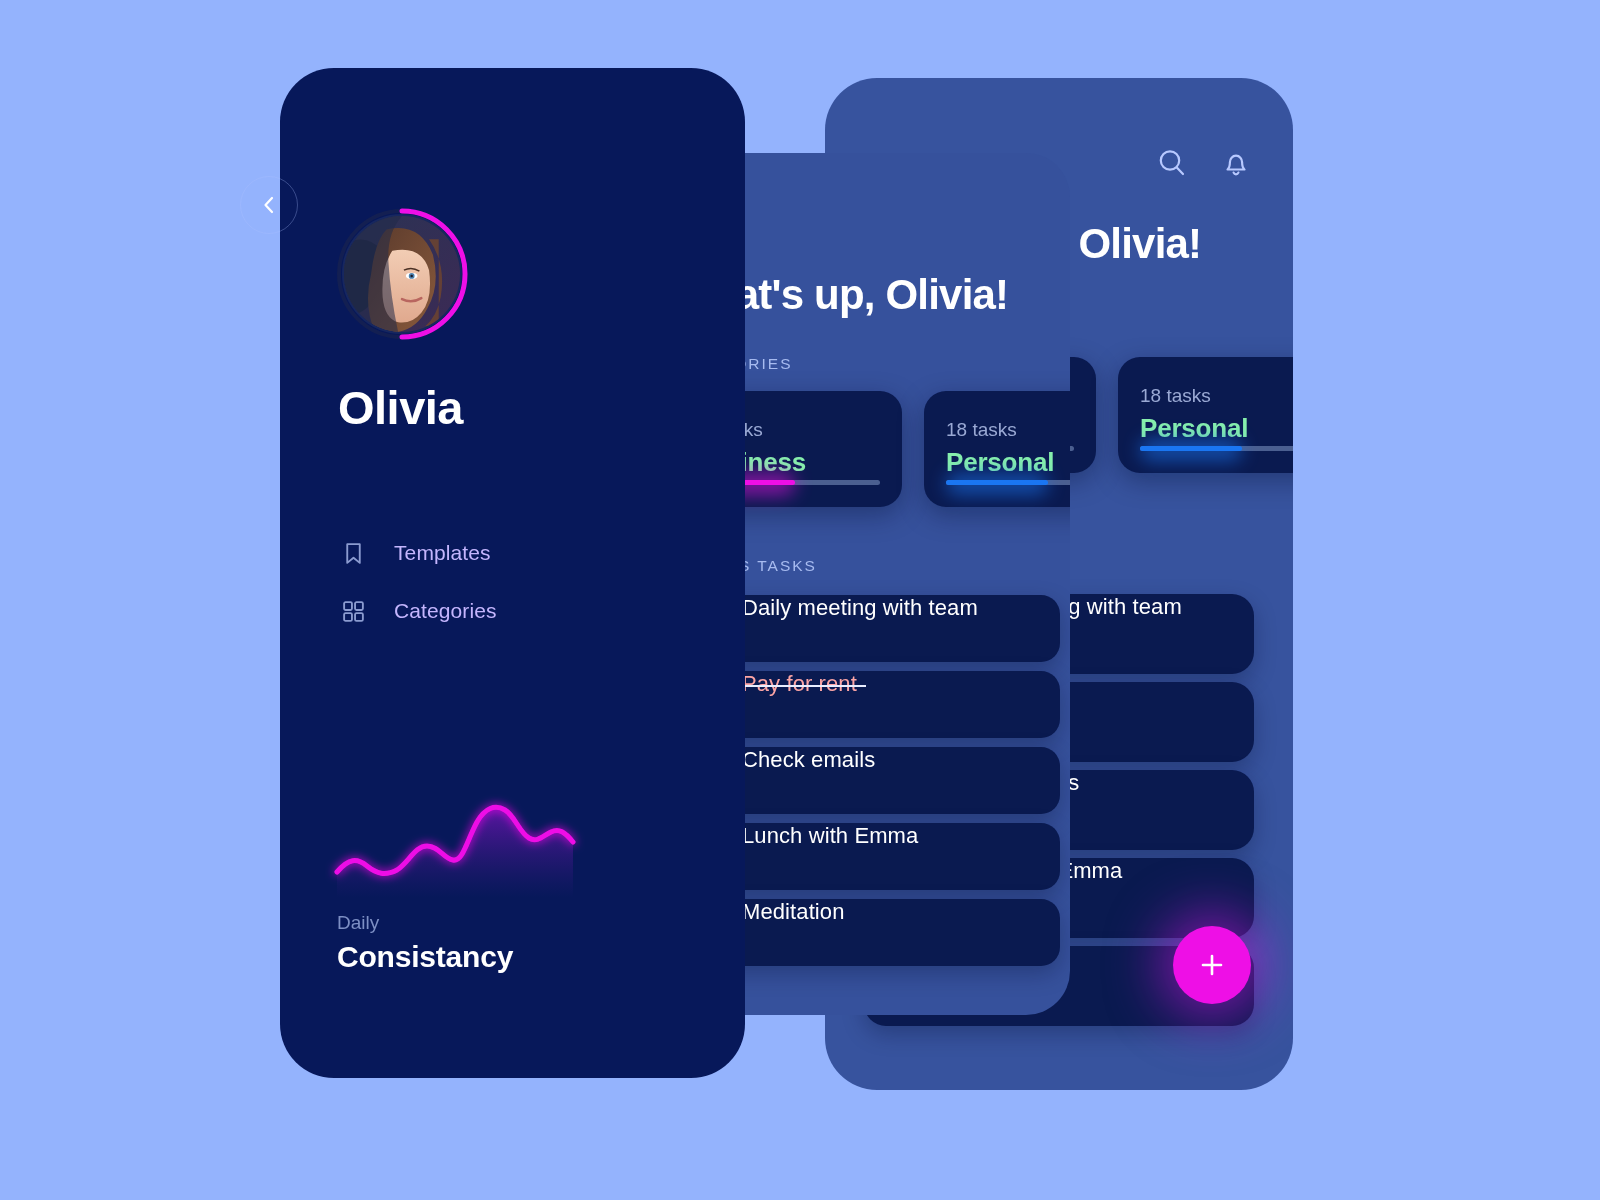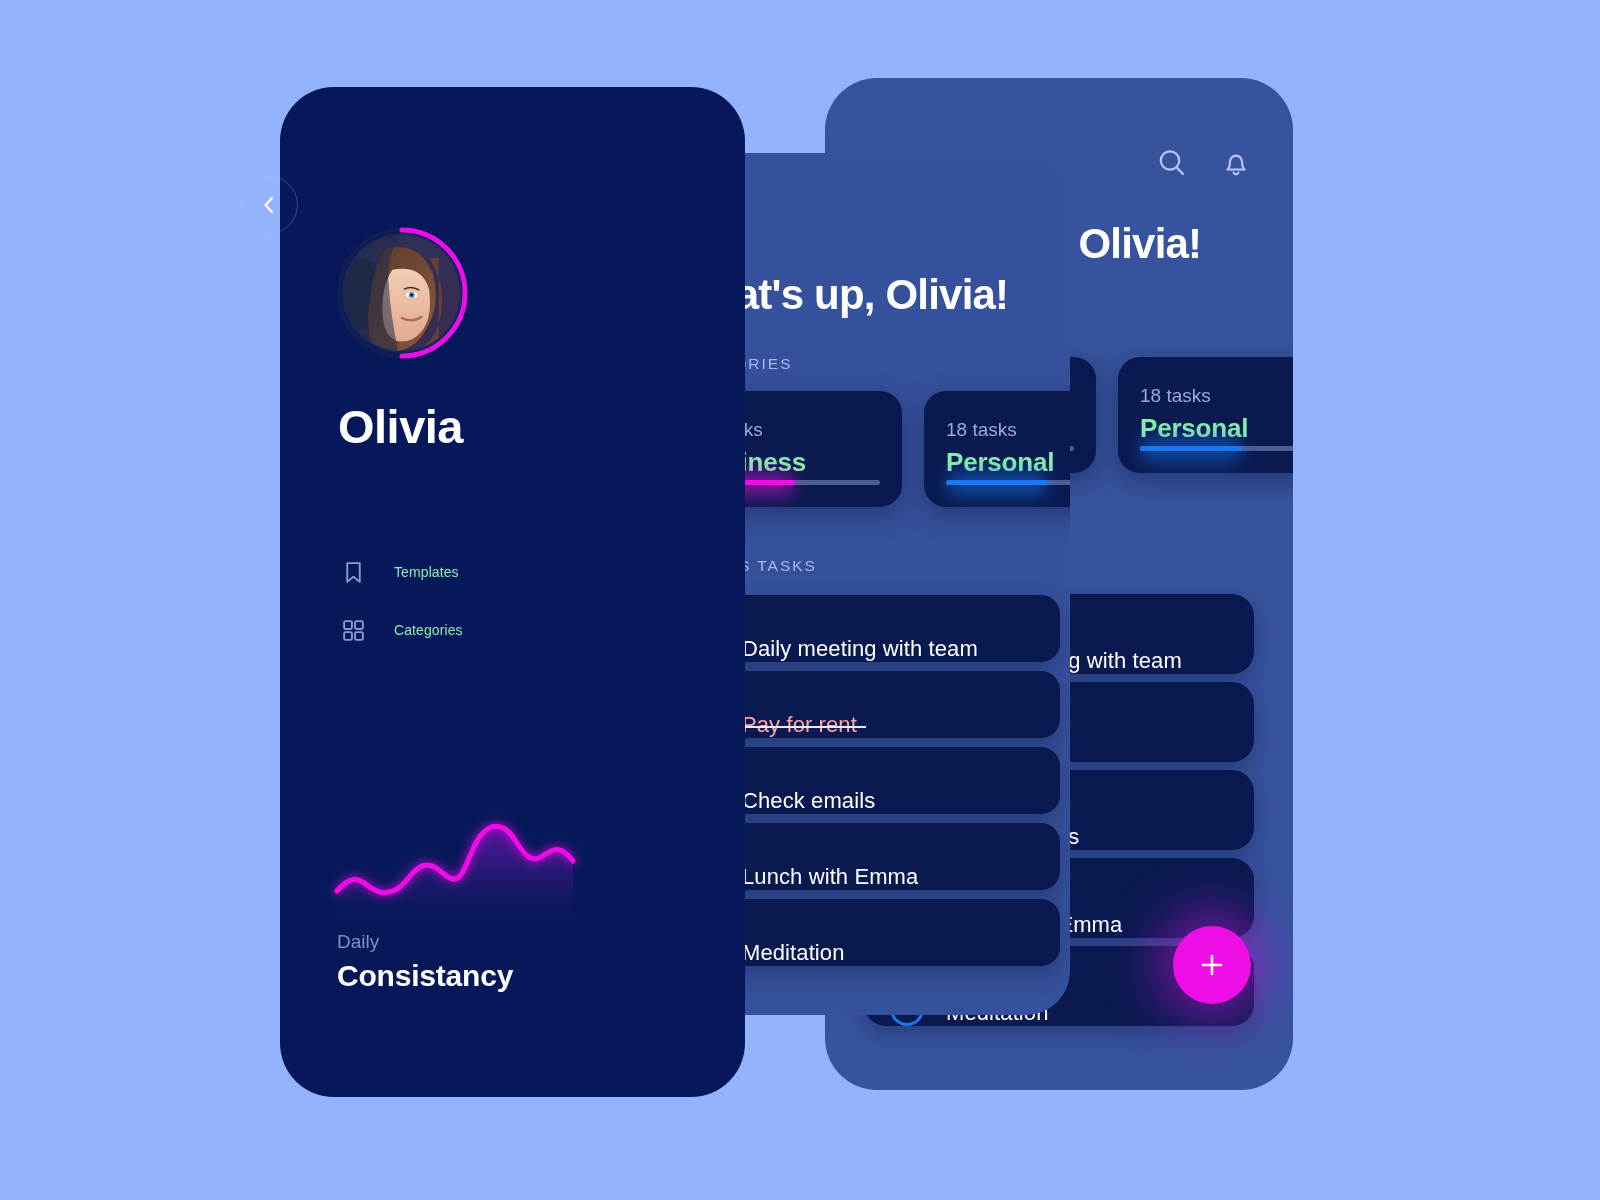--- a/index.html
+++ b/index.html
@@ -11,21 +11,21 @@
   }
   #stage {
     position: relative;
     width: 1600px; height: 1200px;
     background: #94b3fd;
   }
 
   
   .phone-left {
     position: absolute;
-    left: 280px; top: 87px;
+    left: 280px; top: 68px;
     width: 465px; height: 1010px;
     background: #07185a;
     border-radius: 54px;
     overflow: hidden;
     z-index: 3;
   }
   .back-btn {
     position: absolute;
     left: 240px; top: 176px;
     width: 58px; height: 58px;
@@ -76,22 +76,22 @@
     height: 40px;
     margin-bottom: 18px;
   }
   .nav-ico {
     width: 30px; height: 30px;
     display: flex; align-items: center; justify-content: center;
     margin-right: 26px;
     flex: 0 0 auto;
   }
   .nav-label {
-    color: #86efac;
-    font-size: 14px;
+    color: #c4b5fd;
+    font-size: 21px;
     letter-spacing: 0.1px;
   }
 
   .spark {
     position: absolute;
     left: 55px; top: 720px;
     width: 250px; height: 110px;
   }
   .spark svg { display:block; overflow: visible; }
   .spark-sub {
@@ -214,21 +214,21 @@
   .task-list {
     position: absolute;
     left: 39px; top: 516px;
     width: 390px;
   }
   .task {
     height: 80px;
     background: #0a1a50;
     border-radius: 22px;
     margin-bottom: 8px;
-    display: flex; align-items: flex-end;
+    display: flex; align-items: flex-start;
     box-shadow: 0 8px 22px rgba(4,12,44,0.28);
   }
   .chk {
     width: 34px; height: 34px;
     border-radius: 50%;
     margin-left: 26px; margin-right: 22px;
     flex: 0 0 auto;
     display: flex; align-items: center; justify-content: center;
   }
   .chk.pink { border: 3px solid #ef13e0; }

